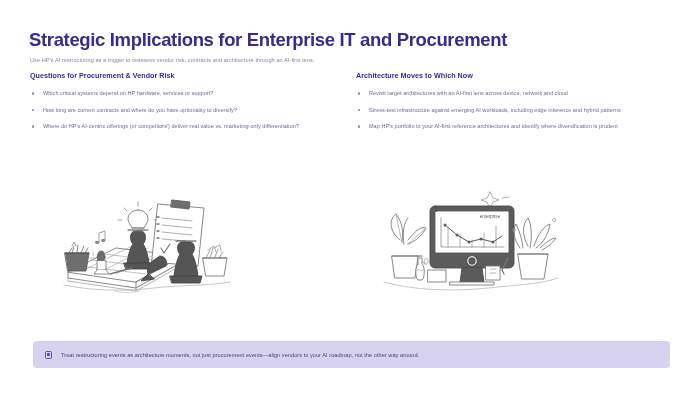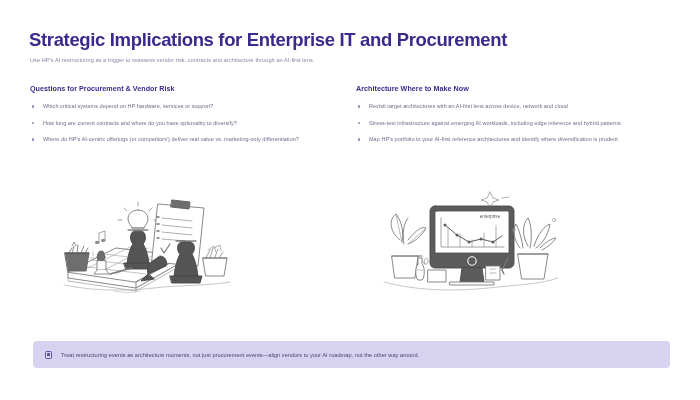--- a/index.html
+++ b/index.html
@@ -43,21 +43,21 @@
     font-size: 5.6px;
     font-weight: 400;
     letter-spacing: 0.06px;
     color: #8a86a6;
     white-space: nowrap;
   }
 
   
   .col {
     position: absolute;
-    top: 84px;
+    top: 71px;
     width: 300px;
   }
   .col-left  { left: 30px; }
   .col-right { left: 356px; }
 
   .col-heading {
     font-size: 7.2px;
     font-weight: 700;
     color: #3b2a8c;
     letter-spacing: 0.02px;
@@ -161,21 +161,21 @@
         <span>How long are current contracts and where do you have optionality to diversify?</span>
       </li>
       <li class="bullet-item">
         <span class="marker"></span>
         <span>Where do HP's AI-centric offerings (or competitors') deliver real value vs. marketing-only differentiation?</span>
       </li>
     </ul>
   </div>
 
   <div class="col col-right">
-    <div class="col-heading">Architecture Where to Make Now</div>
+    <div class="col-heading">Architecture Moves to Which Now</div>
     <ul class="bullet-list">
       <li class="bullet-item">
         <span class="marker"></span>
         <span>Revisit target architectures with an AI-first lens across device, network and cloud</span>
       </li>
       <li class="bullet-item">
         <span class="marker"></span>
         <span>Stress-test infrastructure against emerging AI workloads, including edge inference and hybrid patterns</span>
       </li>
       <li class="bullet-item">

